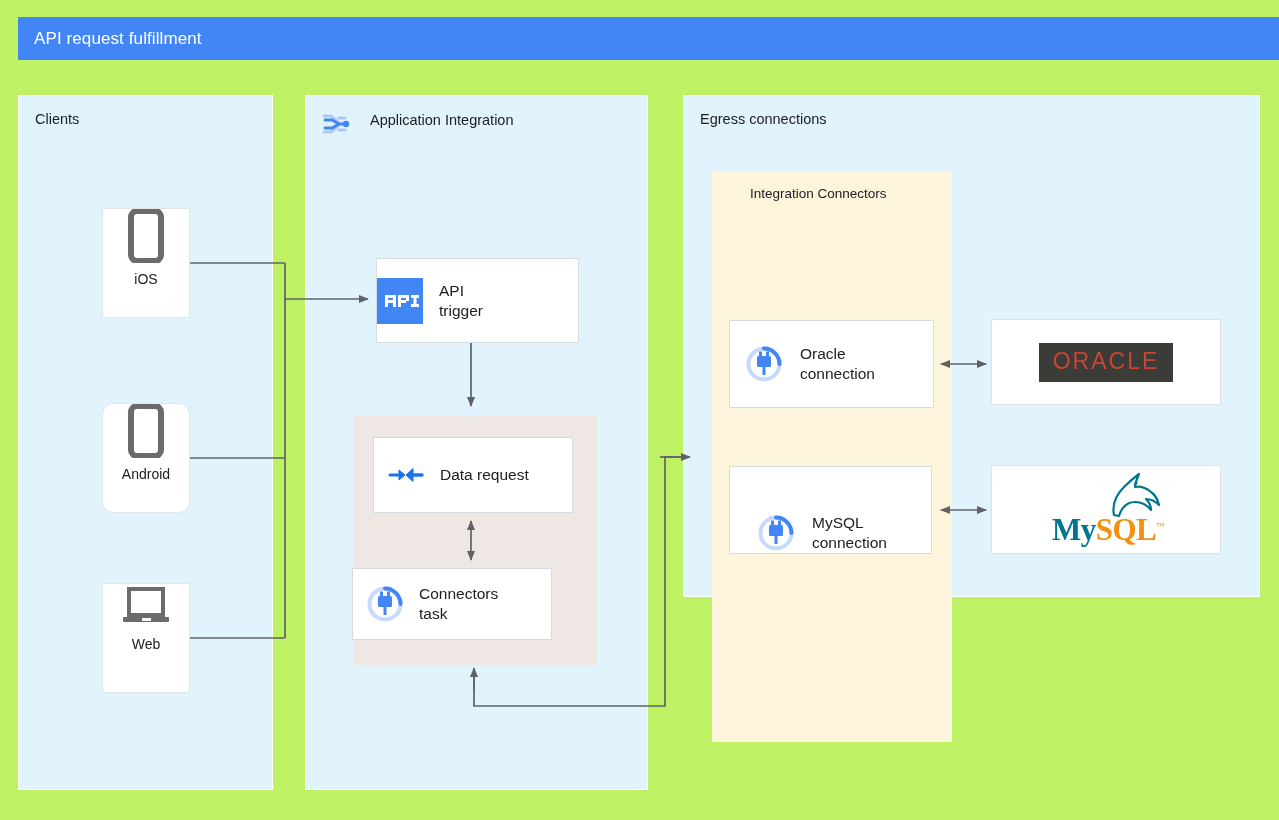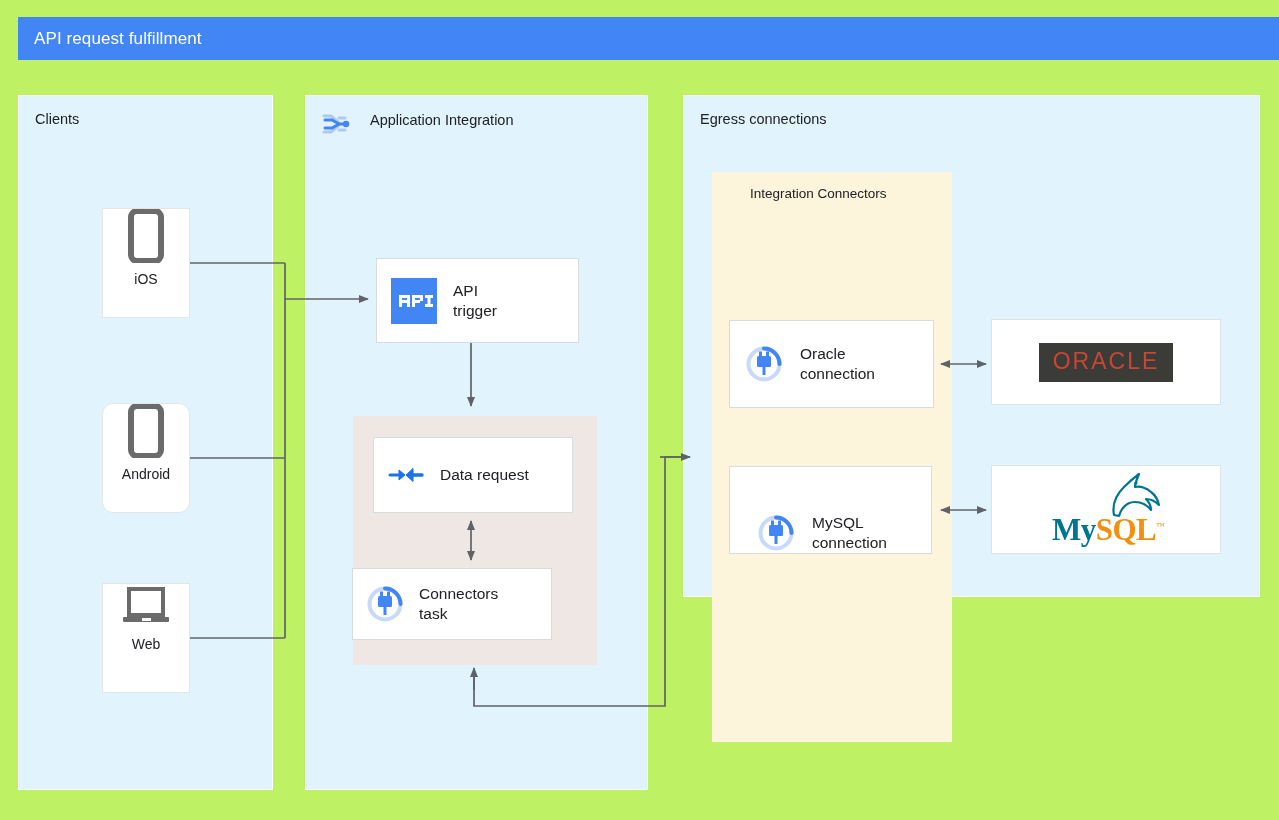--- a/index.html
+++ b/index.html
@@ -220,21 +220,21 @@
           <path d="M19 16 H25"></path>
         </g>
         <circle cx="26" cy="16" r="3.2" fill="#4285f4"></circle>
         <path d="M19 10 H25" stroke="#aec8f8" stroke-width="3" stroke-linecap="round"></path>
         <path d="M19 22 H25" stroke="#aec8f8" stroke-width="3" stroke-linecap="round"></path>
       </svg>
     </span>
     <div class="panel-label with-icon">Application Integration</div>
   </div>
 
-  <div class="card" style="left:376px; top:258px; width:203px; height:85px; padding-left:14px;">
+  <div class="card" style="left:376px; top:258px; width:203px; height:85px; ">
     <span class="card-icon" style="width:46px;height:46px;">
       <svg width="46" height="46" viewBox="0 0 46 46">
         <rect x="0" y="0" width="46" height="46" fill="#4285f4"></rect>
         <g fill="#ffffff">
 
           <rect x="8" y="17" width="3" height="12"></rect>
           <rect x="11" y="17" width="5" height="3"></rect>
           <rect x="16" y="17" width="3" height="12"></rect>
           <rect x="11" y="22" width="5" height="3"></rect>
 

